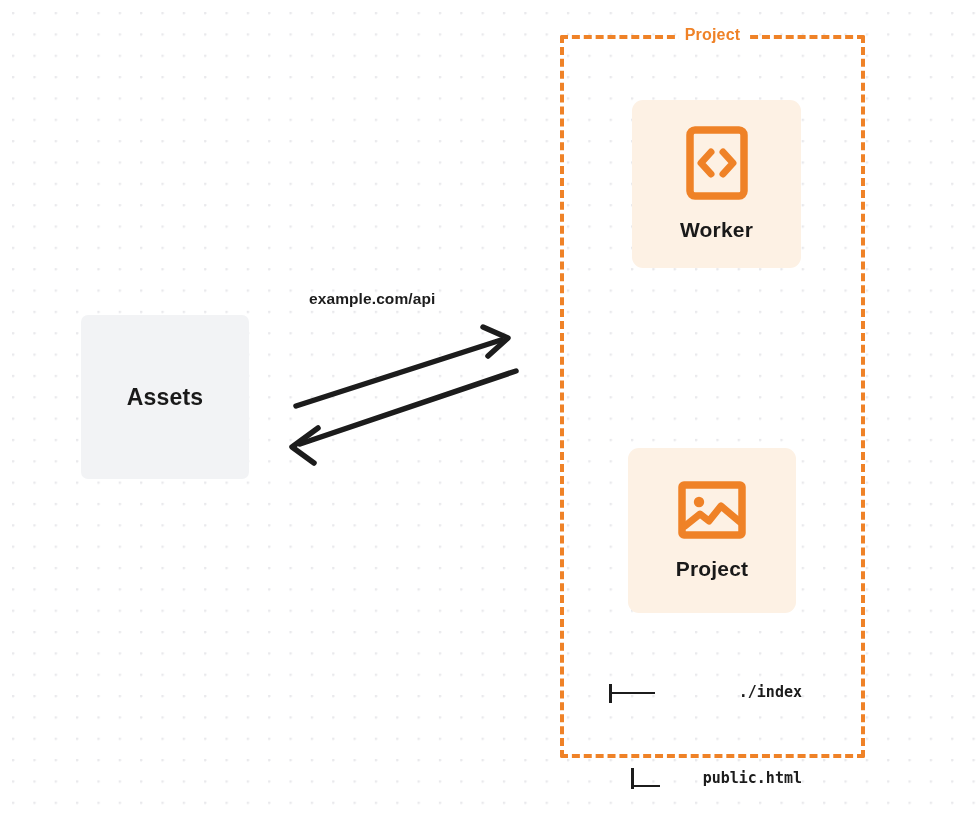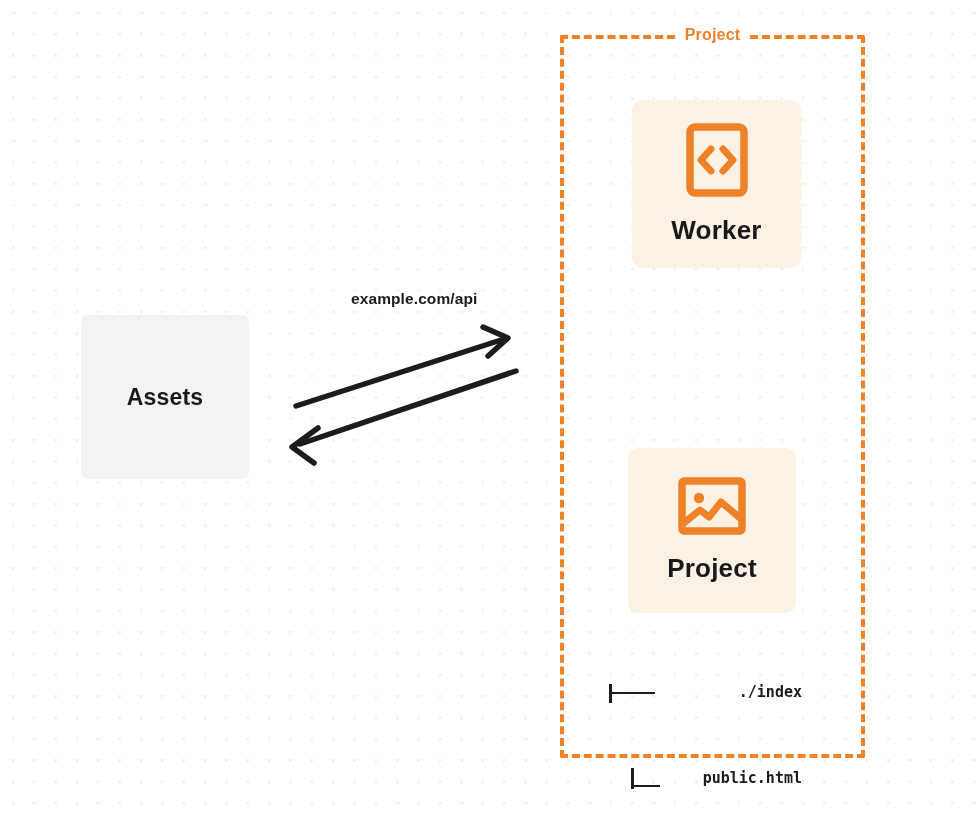--- a/index.html
+++ b/index.html
@@ -49,21 +49,20 @@
   
   .edge-label {
     position: absolute;
     left: 309px;
     top: 290px;
     font-size: 15.5px;
     font-weight: 700;
     color: #1c1c1c;
     letter-spacing: 0.1px;
     white-space: nowrap;
-    margin-left: 42px;
   }
 
   
   .project-group {
     position: absolute;
     left: 560px;
     top: 35px;
     width: 305px;
     height: 723px;
     border: 4px dashed #ef8227;
@@ -103,21 +102,21 @@
     left: 628px;
     top: 448px;
     width: 168px;
     height: 165px;
   }
   .card-icon {
     display: block;
     margin-bottom: 14px;
   }
   .card-label {
-    font-size: 26px;
+    font-size: 21px;
     font-weight: 700;
     color: #191919;
     letter-spacing: 0.2px;
   }
 
   
   .file-tree {
     position: absolute;
     left: 606px;
     top: 617px;

